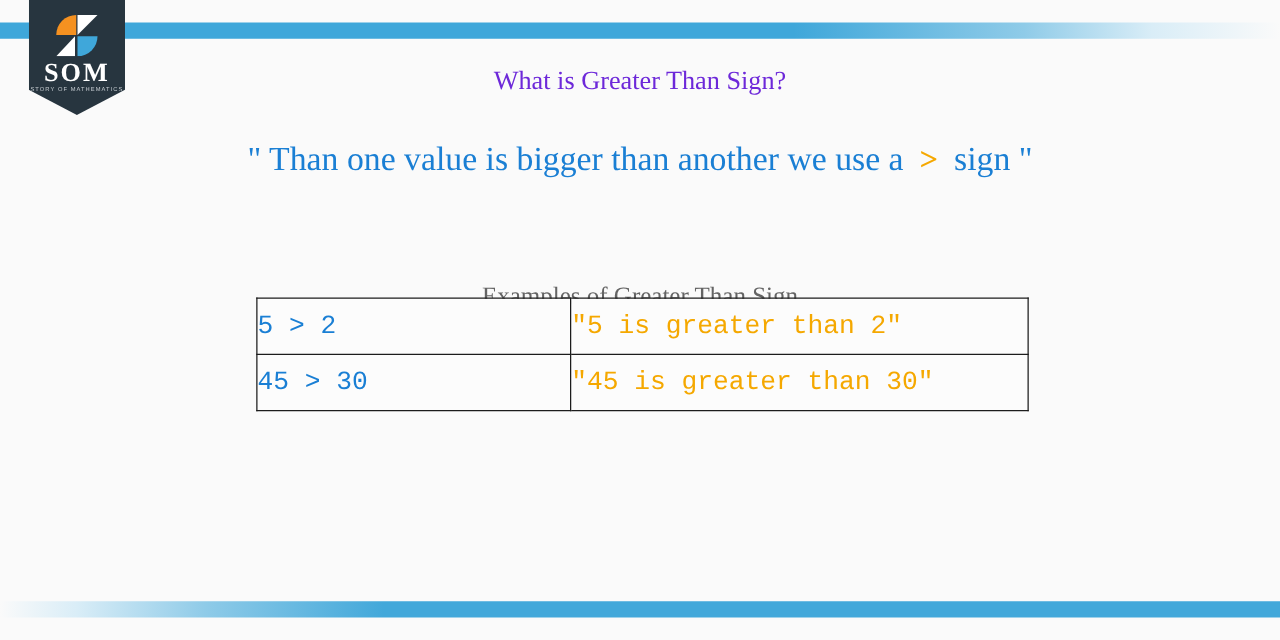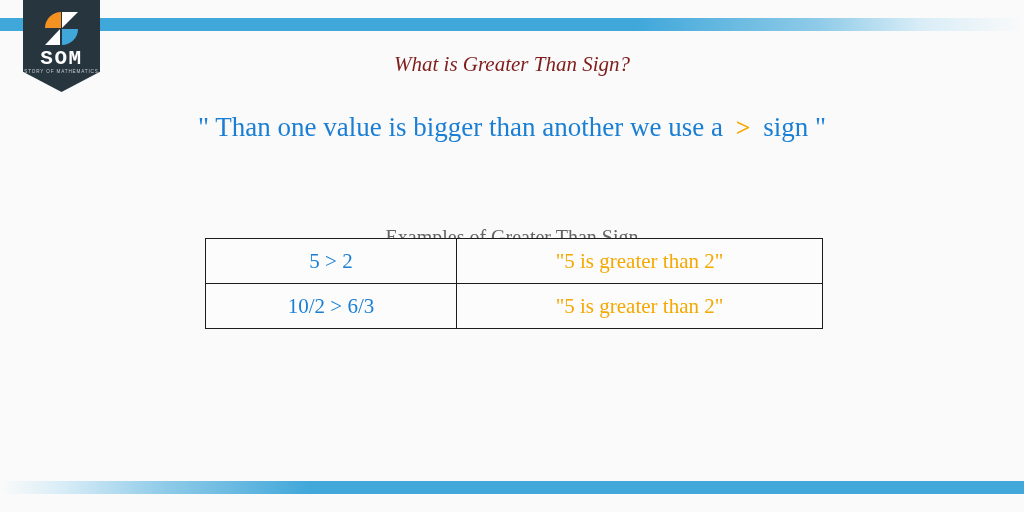--- a/index.html
+++ b/index.html
@@ -52,21 +52,21 @@
     width: 39px;
     height: 34px;
   }
   .logo-text {
     position: absolute;
     left: 0;
     top: 48px;
     width: 77px;
     text-align: center;
     color: #ffffff;
-    font-family: Liberation Mono, monospace;
+    font-family: Liberation Serif, serif;
     font-weight: bold;
     font-size: 21px;
     letter-spacing: 1.6px;
     line-height: 1;
   }
   .logo-tagline {
     position: absolute;
     left: 0;
     top: 70px;
     width: 77px;
@@ -79,22 +79,21 @@
   }
 
   
   .title {
     position: absolute;
     left: 0;
     top: 52px;
     width: 1024px;
     text-align: center;
     font-size: 21px;
-    color: #7f1d1d;
-    font-style: italic;
+    color: #6d28d9;
   }
   .quote {
     position: absolute;
     left: 0;
     top: 112px;
     width: 1024px;
     text-align: center;
     font-size: 27px;
     color: #1a7fd4;
     white-space: nowrap;
@@ -122,23 +121,23 @@
     left: 205px;
     top: 238px;
     width: 615px;
     border-collapse: collapse;
     table-layout: fixed;
   }
   .examples-table td {
     border: 1.6px solid #1c1c1c;
     height: 44px;
     padding: 0;
-    text-align: center;
     vertical-align: middle;
     background: #fcfcfc;
+    font-family: Liberation Mono, monospace;
   }
   .col-expr  { width: 250px; font-size: 21px; color: #1a7fd4; }
   .col-words { width: 365px; font-size: 21px; color: #f5a800; }
 </style>
 </head>
 <body>
 
 <div class="stripe stripe-top"></div>
 <div class="stripe stripe-bottom"></div>
 
@@ -165,17 +164,17 @@
 
 <div class="subtitle">Examples of Greater Than Sign</div>
 
 <table class="examples-table">
   <tbody>
     <tr>
       <td class="col-expr">5 &gt; 2</td>
       <td class="col-words">"5 is greater than 2"</td>
     </tr>
     <tr>
-      <td class="col-expr">10/2 &gt; 6/3</td>
-      <td class="col-words">"5 is greater than 2"</td>
+      <td class="col-expr">45 &gt; 30</td>
+      <td class="col-words">"45 is greater than 30"</td>
     </tr>
   </tbody>
 </table>
 
 </body></html>

